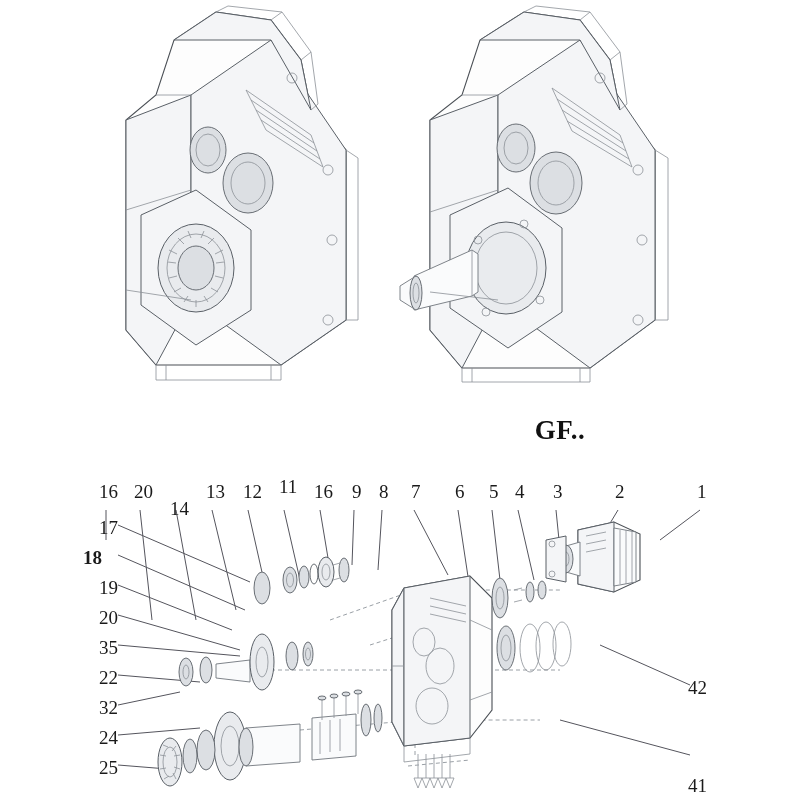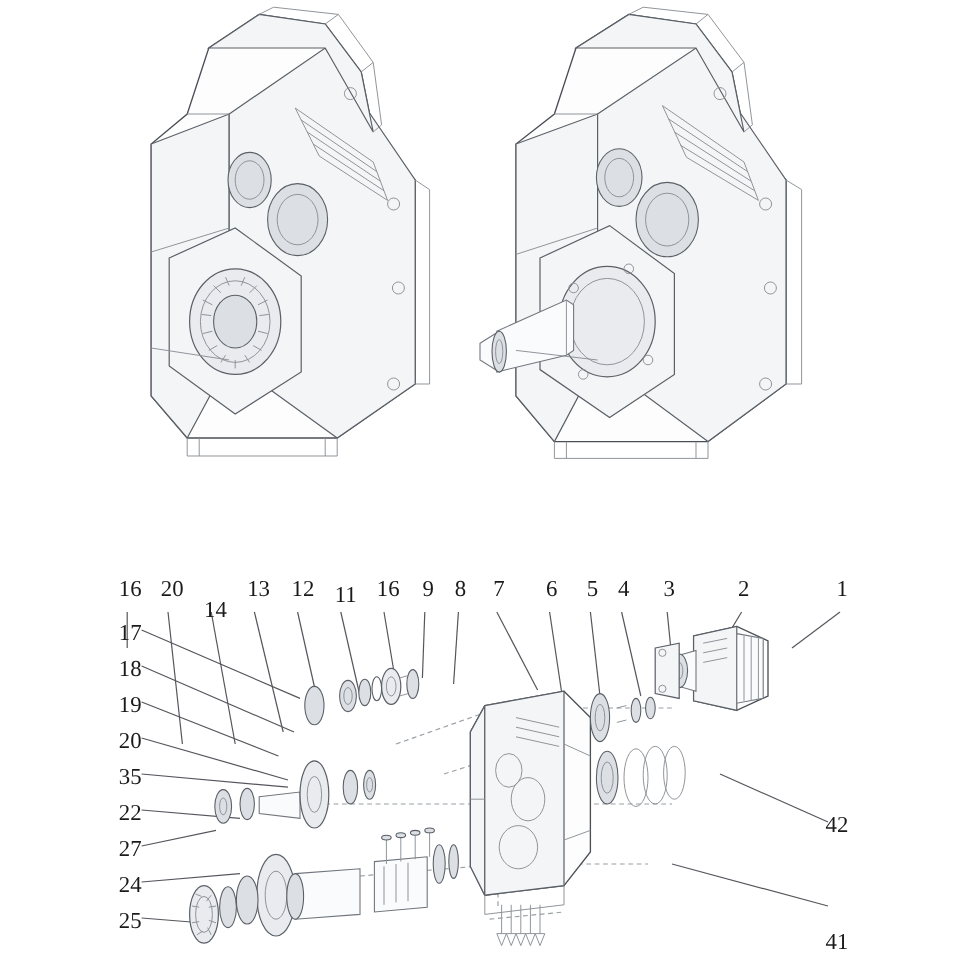--- a/index.html
+++ b/index.html
@@ -123,20 +123,21 @@
         <circle class="nofill thin" cx="238" cy="170" r="5"></circle>
         <circle class="nofill thin" cx="242" cy="240" r="5"></circle>
         <circle class="nofill thin" cx="238" cy="320" r="5"></circle>
         <circle class="nofill thin" cx="200" cy="78" r="5"></circle>
         <path class="thin" d="M255 150 L268 158 L268 320 L255 320"></path>
         <path class="thin" d="M30 212 L98 190 M30 292 L98 300"></path>
       </g>
     </svg>
   </div>
 
+  <div class="caption cap-right">GF..</div>
 
   <div class="unit exploded">
     <svg width="800" height="330" viewBox="0 0 800 330">
 
       <g class="ln">
         <path d="M106 40 L106 70"></path>
         <path d="M140 40 L152 150"></path>
         <path d="M176 40 L196 150"></path>
         <path d="M212 40 L236 140"></path>
         <path d="M248 40 L266 120"></path>
@@ -278,39 +279,39 @@
         <ellipse class="fillgray2" cx="542" cy="120" rx="4" ry="9"></ellipse>
         <path d="M514 120 L522 118 M514 132 L522 130"></path>
       </g>
     </svg>
 
     <div class="callout" style="left:99px;top:12px;">16</div>
     <div class="callout" style="left:134px;top:12px;">20</div>
     <div class="callout" style="left:170px;top:12px;margin-top:17px;">14</div>
     <div class="callout" style="left:206px;top:12px;">13</div>
     <div class="callout" style="left:243px;top:12px;">12</div>
-    <div class="callout" style="left:279px;top:17px;">11</div>
+    <div class="callout" style="left:279px;top:7px;">11</div>
     <div class="callout" style="left:314px;top:12px;">16</div>
     <div class="callout" style="left:352px;top:12px;">9</div>
     <div class="callout" style="left:379px;top:12px;">8</div>
     <div class="callout" style="left:411px;top:12px;">7</div>
     <div class="callout" style="left:455px;top:12px;">6</div>
     <div class="callout" style="left:489px;top:12px;">5</div>
     <div class="callout" style="left:515px;top:12px;">4</div>
     <div class="callout" style="left:553px;top:12px;">3</div>
     <div class="callout" style="left:615px;top:12px;">2</div>
     <div class="callout" style="left:697px;top:12px;">1</div>
 
     <div class="callout" style="left:99px;top:48px;">17</div>
-    <div class="callout" style="left:99px;top:78px;">18</div>
+    <div class="callout" style="left:83px;top:78px;font-weight:bold;">18</div>
     <div class="callout" style="left:99px;top:108px;">19</div>
     <div class="callout" style="left:99px;top:138px;">20</div>
     <div class="callout" style="left:99px;top:168px;">35</div>
     <div class="callout" style="left:99px;top:198px;">22</div>
-    <div class="callout" style="left:99px;top:228px;">27</div>
+    <div class="callout" style="left:99px;top:228px;">32</div>
     <div class="callout" style="left:99px;top:258px;">24</div>
     <div class="callout" style="left:99px;top:288px;">25</div>
 
     <div class="callout" style="left:688px;top:208px;">42</div>
     <div class="callout" style="left:688px;top:278px;margin-top:28px;">41</div>
   </div>
 
 </div>
 
 </body></html>

